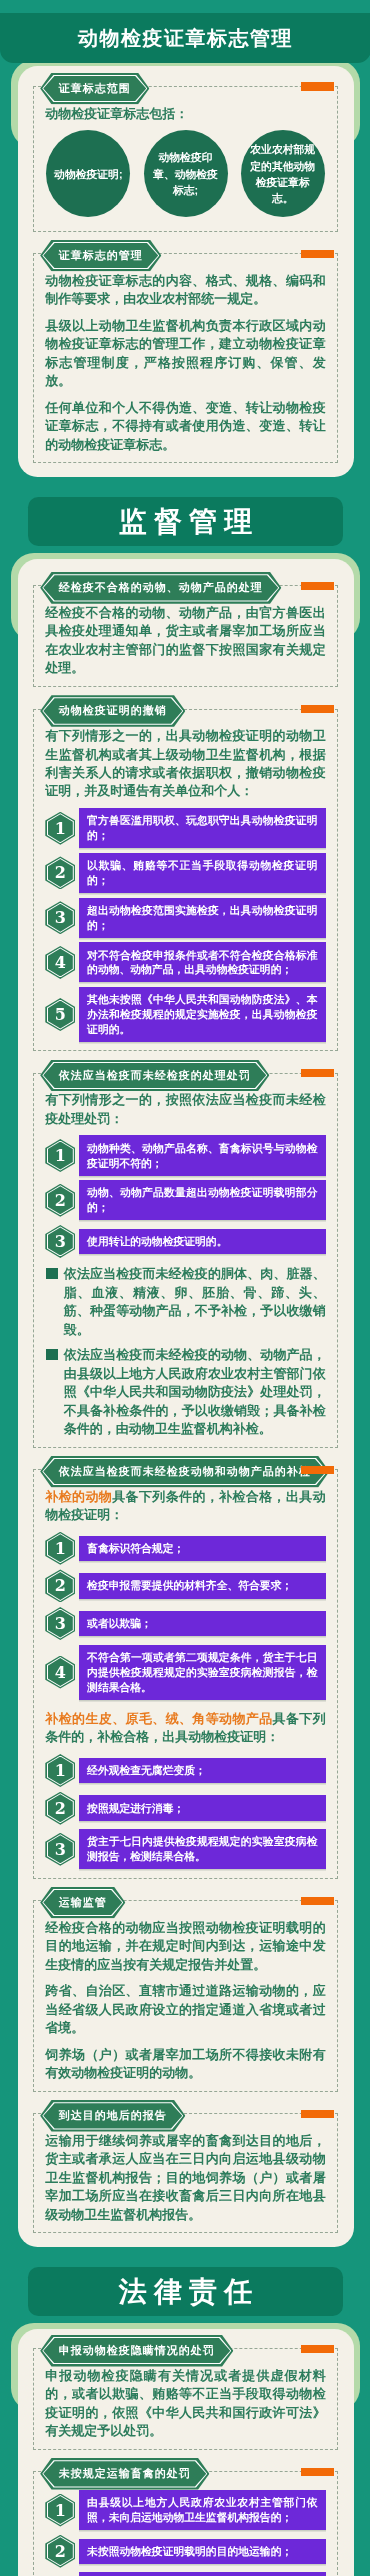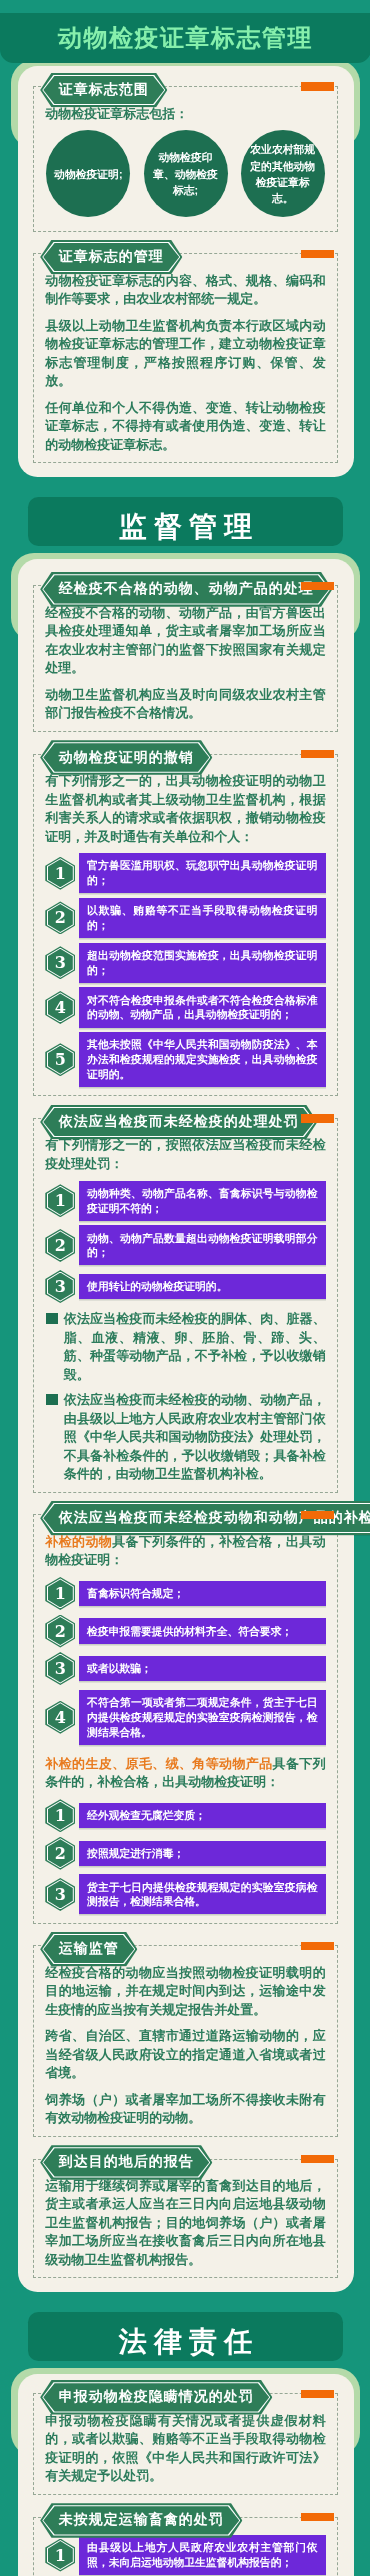--- a/index.html
+++ b/index.html
@@ -10,29 +10,29 @@
     font-family:"Liberation Sans","DejaVu Sans",sans-serif;
   }
   
   .title-band {
     position:relative; z-index:1;
     margin-top:13.4px; height:50px;
     background:#0B7A5E; border-radius:0 0 13.4px 13.4px;
     display:flex; align-items:center; justify-content:center;
   }
   .title-band h1 {
-    margin:0; color:#86efac; font-size:24px; font-weight:800;
+    margin:0; color:#ffffff; font-size:20px; font-weight:800;
     letter-spacing:1.5px; font-family:"DejaVu Sans","Liberation Sans",sans-serif;
   }
   
   .banner {
     position:relative; z-index:1;
     margin:20.6px 28px 12.4px; height:49px;
     background:#0B7A5E; border-radius:10.3px;
-    display:flex; align-items:flex-end; justify-content:center;
+    display:flex; align-items:center; justify-content:center;
     color:#FFFFFF; font-size:28px; font-weight:800;
     letter-spacing:7.2px; text-indent:7.2px;
   }
   
   .card {
     position:relative;
     margin:0 17.5px; background:#F4F1E8; border-radius:19.6px;
     padding:5.2px 0 13.4px;
   }
   .card::before {
@@ -55,21 +55,21 @@
   }
   .badge {
     position:absolute; top:-14.4px; left:6.2px;
     background:#2E7D58; padding:2.1px; display:inline-block;
     filter:drop-shadow(1.5px 1.5px 0 rgba(10,60,40,.28));
   }
   .b-mid { background:#FFFFFF; padding:1px; }
   .b-core {
     background:#2E7D58; color:#FFFFFF; white-space:nowrap;
     font-family:"DejaVu Serif","Liberation Serif",serif;
-    font-weight:700; font-size:14px; letter-spacing:1px;
+    font-weight:700; font-size:11px; letter-spacing:1px;
     padding:5.2px 15.5px;
   }
   
   .omark {
     position:absolute; top:-4.6px; right:3.1px;
     width:33px; height:8.2px; background:#F26A07;
   }
   
   .p {
     margin:0 0 8.2px; color:#2C7C5C;
@@ -176,21 +176,20 @@
   <section class="box">
     <div class="badge">
         <div class="b-mid">
           <div class="b-core">经检疫不合格的动物、动物产品的处理</div>
         </div>
       </div>
     <span class="omark"></span>
     <div>
 
     <p class="p">经检疫不合格的动物、动物产品，由官方兽医出具检疫处理通知单，货主或者屠宰加工场所应当在农业农村主管部门的监督下按照国家有关规定处理。</p>
-        <p class="p">动物卫生监督机构应当及时向同级农业农村主管部门报告检疫不合格情况。</p>
       </div>
   </section>
 
   <section class="box">
     <div class="badge">
         <div class="b-mid">
           <div class="b-core">动物检疫证明的撤销</div>
         </div>
       </div>
     <span class="omark"></span>

